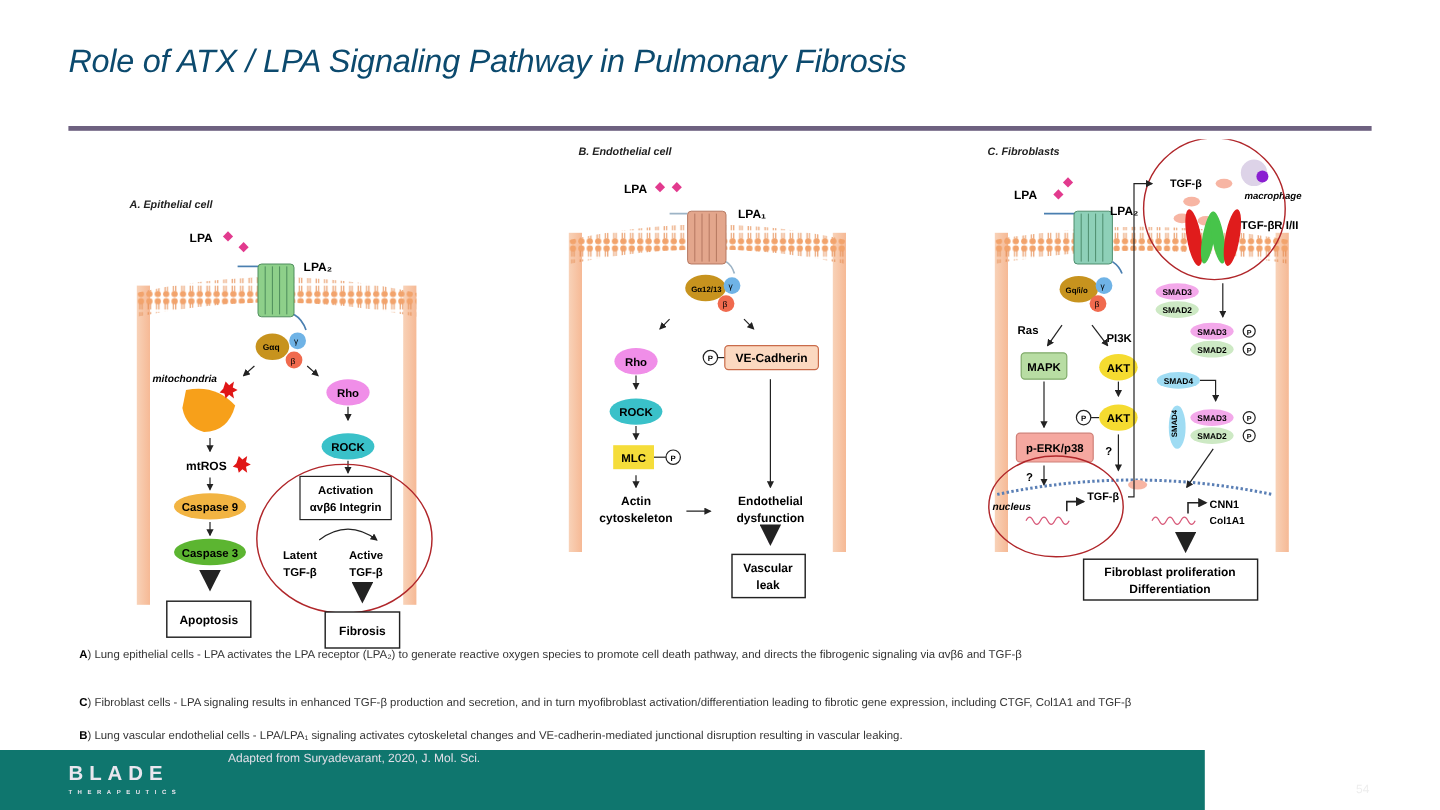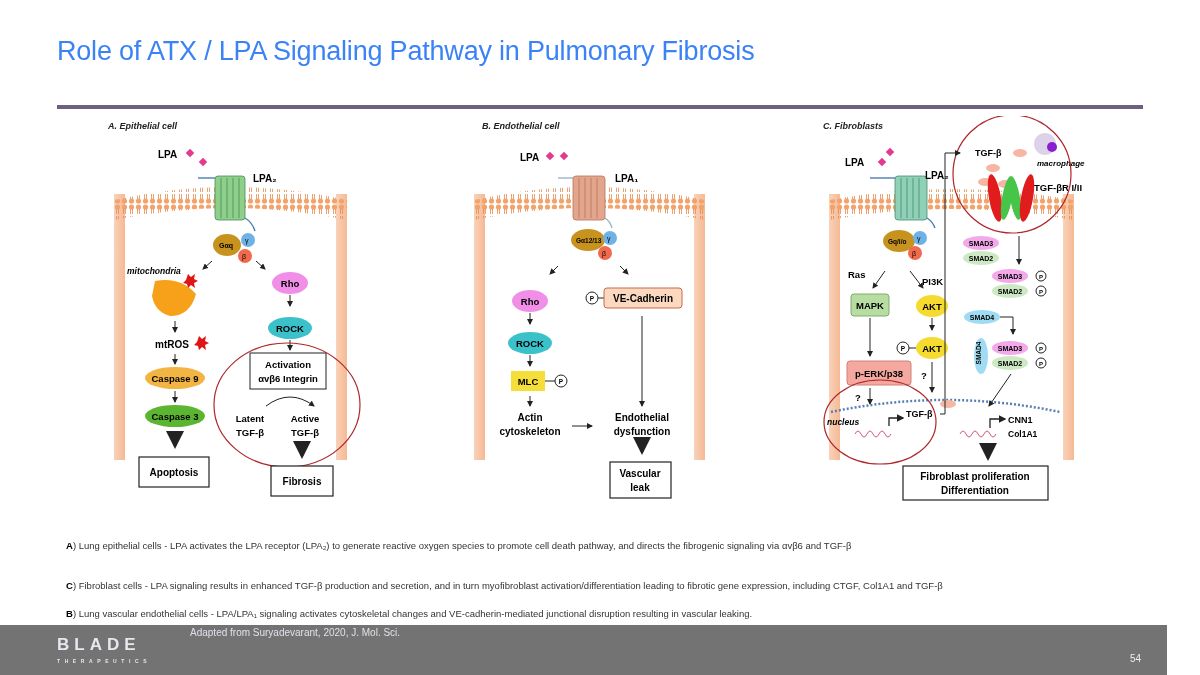--- a/index.html
+++ b/index.html
@@ -1,24 +1,24 @@
 <!DOCTYPE html>
 <html><head>
 <meta charset="utf-8">
 <style>
   html,body{margin:0;padding:0;}
   body{width:1200px;height:675px;position:relative;background:#fff;overflow:hidden;font-family:"Liberation Sans",sans-serif;}
-  .title{position:absolute;left:57px;top:36px;font-size:27px;color:#3b82f6;letter-spacing:-0.2px;}
+  .title{position:absolute;left:57px;top:36px;font-size:27px;color:#0c4a6e;letter-spacing:-0.2px;font-style:italic;}
   .rule{position:absolute;left:57px;top:105px;width:1086px;height:4px;background:#6e6180;}
   .panel{position:absolute;top:116px;height:390px;}
   .ptitle{position:absolute;font-size:9px;font-weight:bold;font-style:italic;color:#222;}
   svg text{font-family:"Liberation Sans",sans-serif;}
   .caption{position:absolute;left:66px;font-size:9.5px;color:#333;}
   .caption b{color:#000;}
-  .footer{position:absolute;left:0;top:625px;width:1167px;height:50px;background:#737373;}
+  .footer{position:absolute;left:0;top:625px;width:1004px;height:50px;background:#0f766e;}
   .logo{position:absolute;left:57px;top:10px;color:#e9e6ee;font-weight:bold;font-size:17px;letter-spacing:5px;}
   .logo-sub{position:absolute;left:57px;top:33px;color:#e9e6ee;font-size:5px;font-weight:bold;letter-spacing:4.6px;}
   .source{position:absolute;left:190px;top:2px;color:#e2dfe8;font-size:10px;}
   .pagenum{position:absolute;left:1130px;top:28px;color:#eee;font-size:10px;}
 </style>
 </head>
 <body>
 
 <div class="title">Role of ATX / LPA Signaling Pathway in Pulmonary Fibrosis</div>
 <div class="rule"></div>
@@ -33,21 +33,21 @@
       <path d="M2.5,5 L2.5,10 M4.5,5 L4.5,10 M2.5,12 L2.5,17 M4.5,12 L4.5,17" stroke="#e58c52" stroke-width="0.8"></path>
       <circle cx="3.5" cy="19" r="2.6" fill="#f2a36c"></circle>
     </pattern>
     <linearGradient id="wall" x1="0" x2="1">
         <stop offset="0" stop-color="#f8d2b8"></stop>
         <stop offset="1" stop-color="#f6b995"></stop>
       </linearGradient>
   </defs>
 </svg>
 
-<div class="panel" style="left:100px;width:270px;">
+<div class="panel" style="left:100px;width:270px;margin-top:44px;">
   <div class="ptitle" style="left:8px;top:5px;">A. Epithelial cell</div>
   <svg width="270" height="390">
 
     <rect x="14" y="78" width="11" height="266" fill="url(#wall)"></rect>
     <rect x="236" y="78" width="11" height="266" fill="url(#wall)"></rect>
     <path d="M14,84 Q130,58 247,84 L247,104 Q130,80 14,104 Z" fill="url(#memb)"></path>
 
     <text x="58" y="42" font-size="10" font-weight="bold">LPA</text>
     <rect x="87" y="34" width="6" height="6" fill="#e23a8e" transform="rotate(45 90 37)"></rect>
     <rect x="100" y="43" width="6" height="6" fill="#e23a8e" transform="rotate(45 103 46)"></rect>

